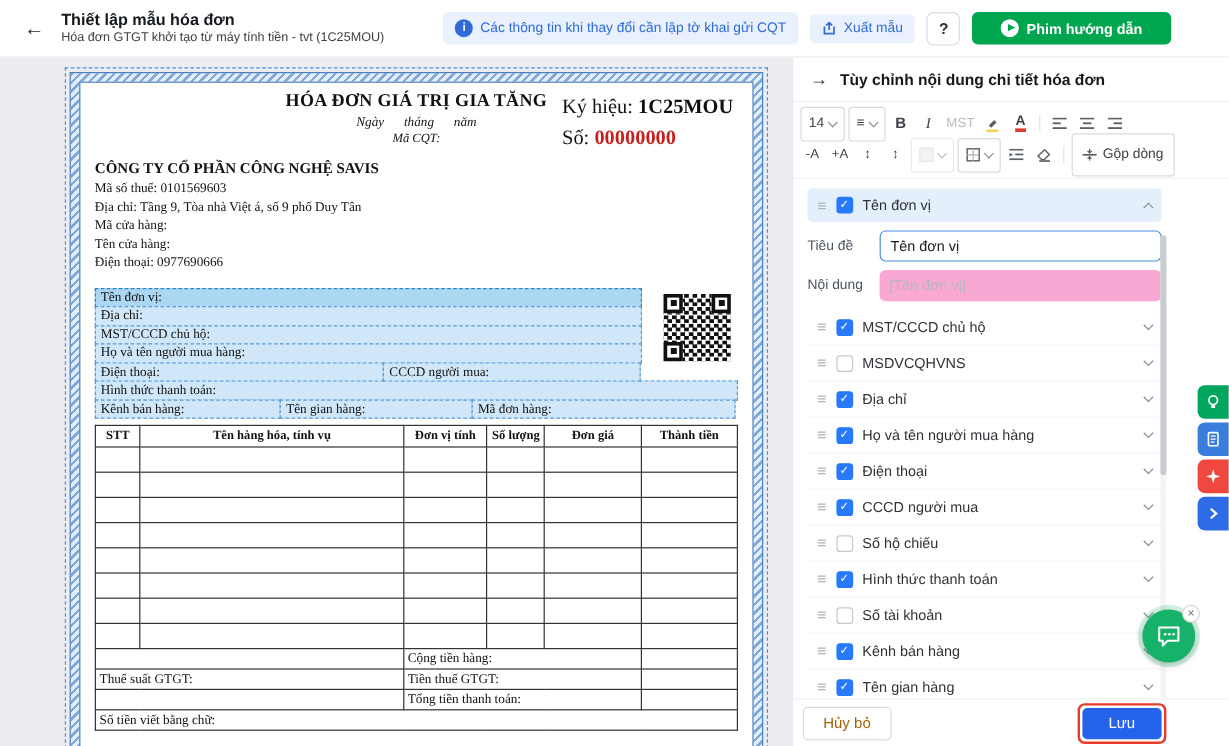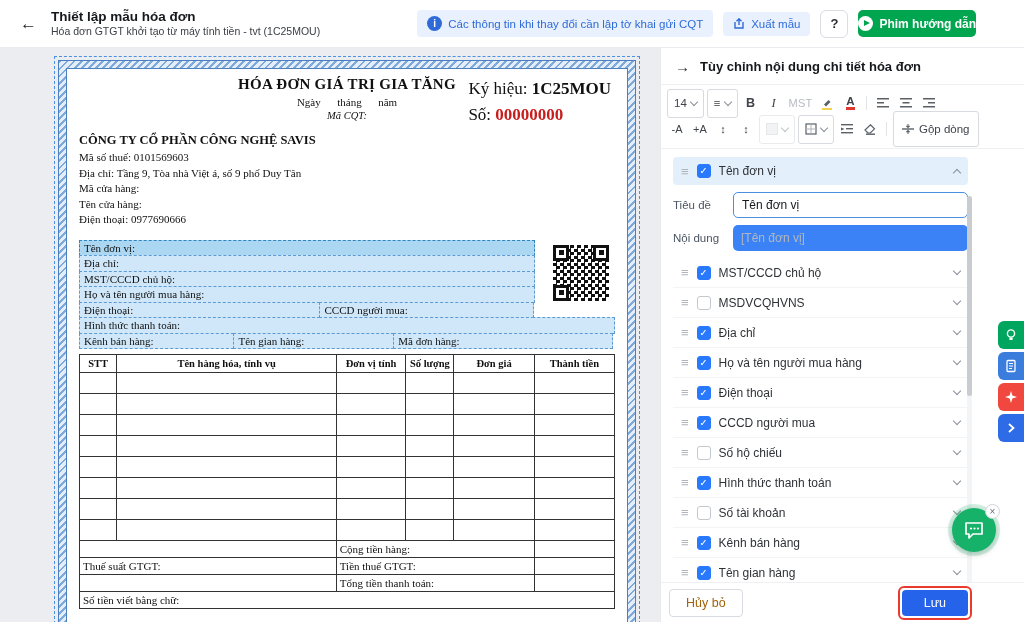--- a/index.html
+++ b/index.html
@@ -15,42 +15,42 @@
   .title { font-size:13.5px; font-weight:700; color:#15181c; }
   .subtitle { font-size:10.5px; color:#3c4046; }
   .spacer { flex:1; }
   .btn-lightblue { display:flex; align-items:center; gap:6px; background:#e9f1fe; color:#2e6bd8;
                    border:none; border-radius:4px; padding:6px 10px; font-size:11.5px; }
   .info-ic { width:15px; height:15px; border-radius:50%; background:#2e6bd8; color:#fff;
              font-size:10px; font-weight:700; display:flex; align-items:center; justify-content:center; }
   .btn-help { width:28px; height:28px; border:1px solid #d9dce1; border-radius:6px; background:#fff;
               font-size:13px; font-weight:700; color:#2b2f35; }
   .btn-green { display:flex; align-items:center; gap:6px; background:#00a64f; color:#fff;
-               border:none; border-radius:5px; padding:6px 0; font-size:12px; font-weight:600; }
+               border:none; border-radius:5px; padding:6px 24px; font-size:12px; font-weight:600; }
   .play-ic { width:15px; height:15px; border-radius:50%; background:#fff; position:relative; }
   .play-ic::after { content:""; position:absolute; left:5.5px; top:4px; border-left:6px solid #00a64f;
                     border-top:3.5px solid transparent; border-bottom:3.5px solid transparent; }
 
   
   .main { display:flex; height:574px; }
   .canvas { width:660px; background:#ecedf0; position:relative; overflow:hidden; }
 
   
   .invoice { position:absolute; left:58px; top:12px; width:578px; height:1100px;
              border:1px solid #4a7fc0; padding:7px;
              background:repeating-linear-gradient(135deg,#7fa9d8 0 2px,#e4eefa 2px 5px);
              outline:1.5px dashed #4a90e2; outline-offset:3px; }
   .inv-inner { background:#fff; border:1px solid #4a7fc0; height:100%; padding:6px 12px;
                font-family:"Liberation Serif", serif; color:#111; position:relative; }
   .inv-head { text-align:center; position:relative; }
   .inv-head-right { position:absolute; right:4px; top:1px; text-align:left; font-size:17px; line-height:1.5; }
   .inv-head-right b { font-weight:700; }
   .red { color:#c81e1e; }
   .inv-title { font-size:15px; font-weight:700; letter-spacing:.3px; padding-top:1px; }
-  .inv-date { font-size:11px; white-space:pre; margin-top:3px; }
+  .inv-date { font-size:11px; font-style:italic; white-space:pre; margin-top:3px; }
   .inv-macqt { font-size:10.5px; font-style:italic; margin-top:2px; }
   .seller { margin-top:10px; font-size:11px; line-height:15.5px; }
   .seller .co-name { font-size:12.5px; font-weight:700; line-height:19px; }
 
   .buyer { margin-top:13px; position:relative; }
   .brow { height:16.5px; line-height:15px; font-size:11px; padding:0 4px;
           background:#cfe7f8; border:1px dashed #5b9bd5; margin-top:-1px; }
   .brow.sel { background:#abd7f3; border:1px dashed #2e86c1; }
   .bsplit { display:flex; margin-top:-1px; }
   .bsplit .brow { margin-top:0; }
@@ -105,21 +105,21 @@
   .cb { width:14px; height:14px; border:1.5px solid #c4c9d0; border-radius:3px; background:#fff;
         display:flex; align-items:center; justify-content:center; flex:0 0 14px; cursor:pointer; }
   .cb .tick { display:none; }
   .cb.checked { background:#2979ff; border-color:#2979ff; }
   .cb.checked .tick { display:block; color:#fff; font-size:9.5px; line-height:1; }
   .lbl { flex:1; font-size:12px; color:#2f3237; white-space:nowrap; overflow:hidden; }
   .exp-field { display:flex; align-items:center; gap:8px; margin:7px 0; }
   .exp-field label { width:52px; font-size:11.5px; color:#4b5563; flex:0 0 52px; }
   .f-title { flex:1; height:26px; border:1.5px solid #4a90e2; border-radius:5px; padding:0 8px;
              font-size:12px; color:#15181c; outline:none; }
-  .f-content { flex:1; height:26px; border:none; background:#3b82f6; border-radius:5px; padding:0 8px;
+  .f-content { flex:1; height:26px; border:none; background:#f9a8d4; border-radius:5px; padding:0 8px;
                font-size:12px; color:#15181c; outline:none; }
   .f-content::placeholder { color:#b3b7bd; }
   .item-row { height:30px; display:flex; align-items:center; gap:8px; padding:0 8px;
               border-bottom:1px solid #f3f4f6; }
 
   .sb-scrollbar { position:absolute; right:52px; top:148px; width:5px; height:400px;
                   background:#f3f4f6; border-radius:3px; }
   .sb-scrollbar .thumb { position:absolute; top:0; width:5px; height:200px; background:#c9ccd1; border-radius:3px; }
 
   .sb-footer { position:absolute; left:0; bottom:0; width:100%; height:40px; background:#fff;

